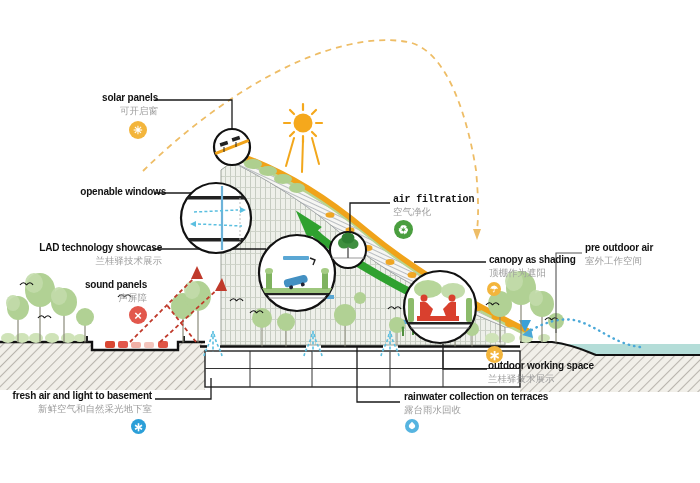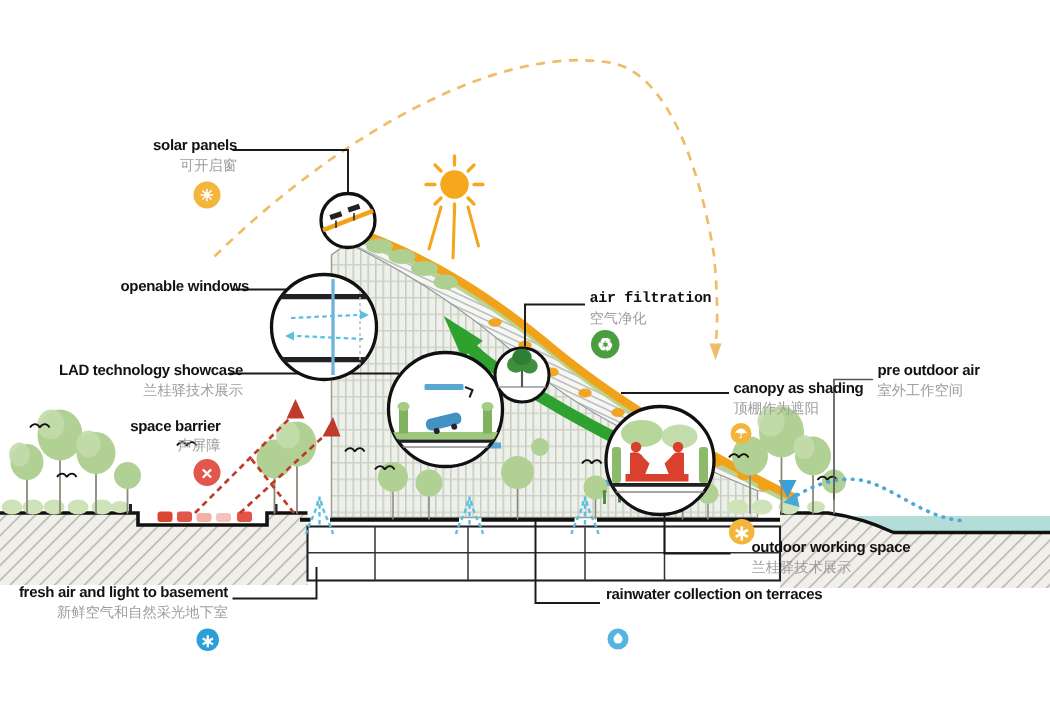--- a/index.html
+++ b/index.html
@@ -392,41 +392,42 @@
   <div class="zh">可开启窗</div>
 </div>
 <div class="lbl r" style="left:26px;top:186px;width:140px;">
   <div class="en">openable windows</div>
 </div>
 <div class="lbl r" style="left:0px;top:242px;width:150px;padding-left:12px;">
   <div class="en">LAD technology showcase</div>
   <div class="zh">兰桂驿技术展示</div>
 </div>
 <div class="lbl r" style="left:10px;top:279px;width:137px;">
-  <div class="en">space barrier</div>
+  <div class="en">sound panels</div>
   <div class="zh">声屏障</div>
 </div>
 <div class="lbl" style="left:393px;top:194px;font-family:Liberation Mono, monospace;">
   <div class="en">air filtration</div>
   <div class="zh">空气净化</div>
 </div>
 <div class="lbl" style="left:489px;top:254px;">
   <div class="en">canopy as shading</div>
   <div class="zh">顶棚作为遮阳</div>
 </div>
 <div class="lbl" style="left:585px;top:242px;">
   <div class="en">pre outdoor air</div>
   <div class="zh">室外工作空间</div>
 </div>
-<div class="lbl" style="left:501px;top:360px;">
+<div class="lbl" style="left:488px;top:360px;">
   <div class="en">outdoor working space</div>
   <div class="zh">兰桂驿技术展示</div>
 </div>
 <div class="lbl" style="left:404px;top:391px;">
   <div class="en">rainwater collection on terraces</div>
+  <div class="zh">露台雨水回收</div>
 </div>
 <div class="lbl r" style="left:0px;top:390px;width:152px;">
   <div class="en">fresh air and light to basement</div>
   <div class="zh">新鲜空气和自然采光地下室</div>
 </div>
 
 <div class="icon" style="left:129px;top:121px;width:18px;height:18px;background:#f3b53c;font-size:11px;">
       <span>☀</span>
     </div>
 <div class="icon" style="left:129px;top:306px;width:18px;height:18px;background:#e2574c;font-size:13px;">

